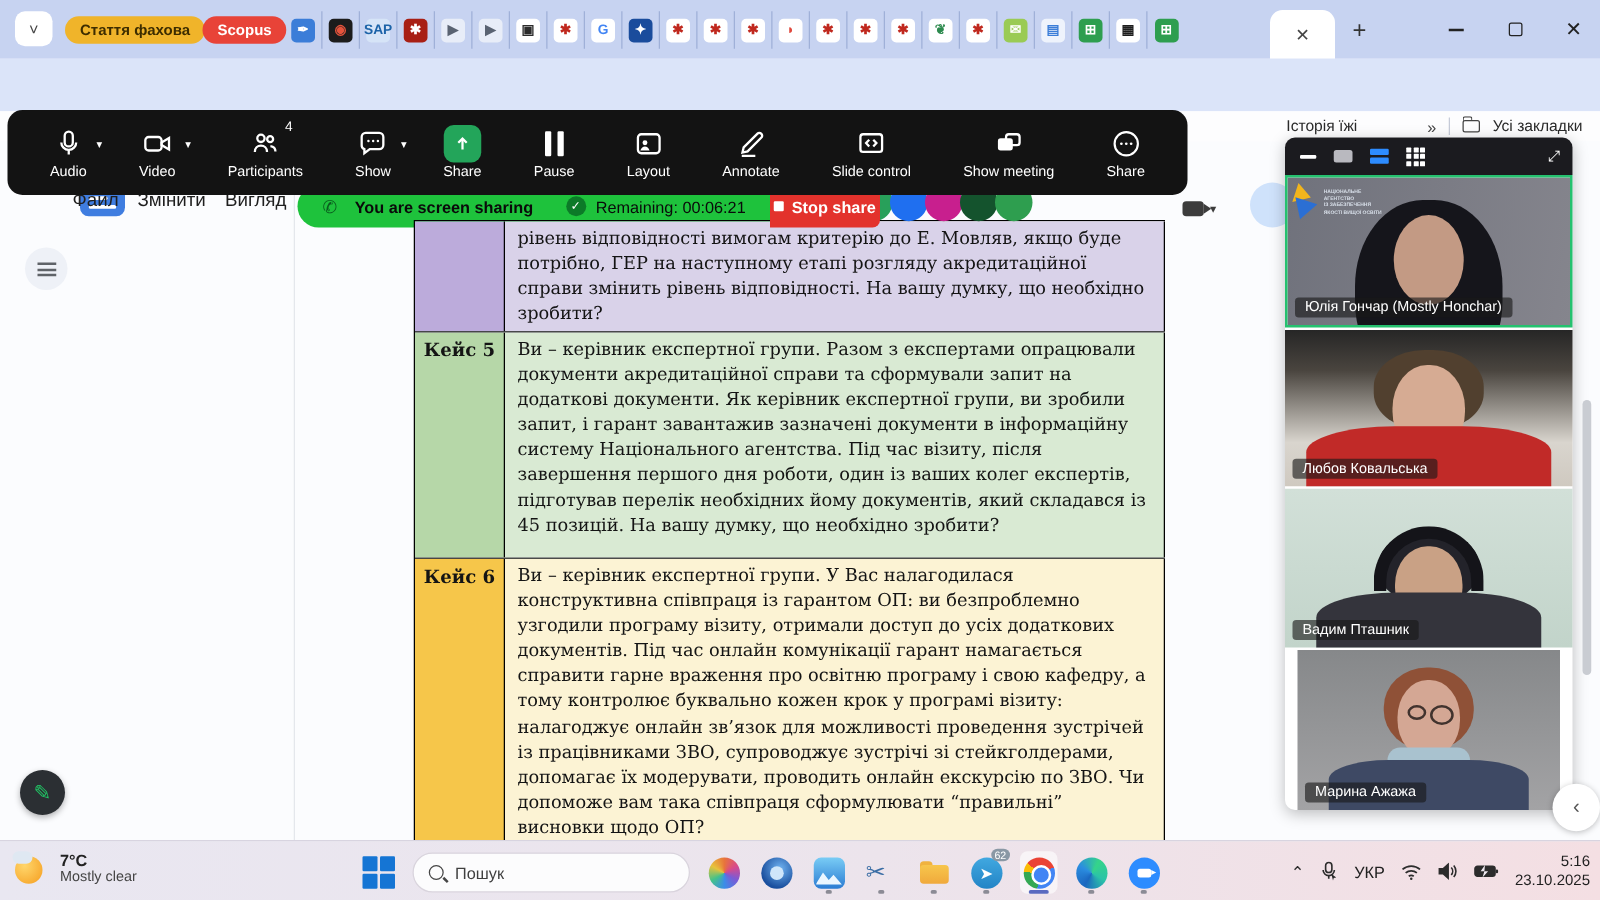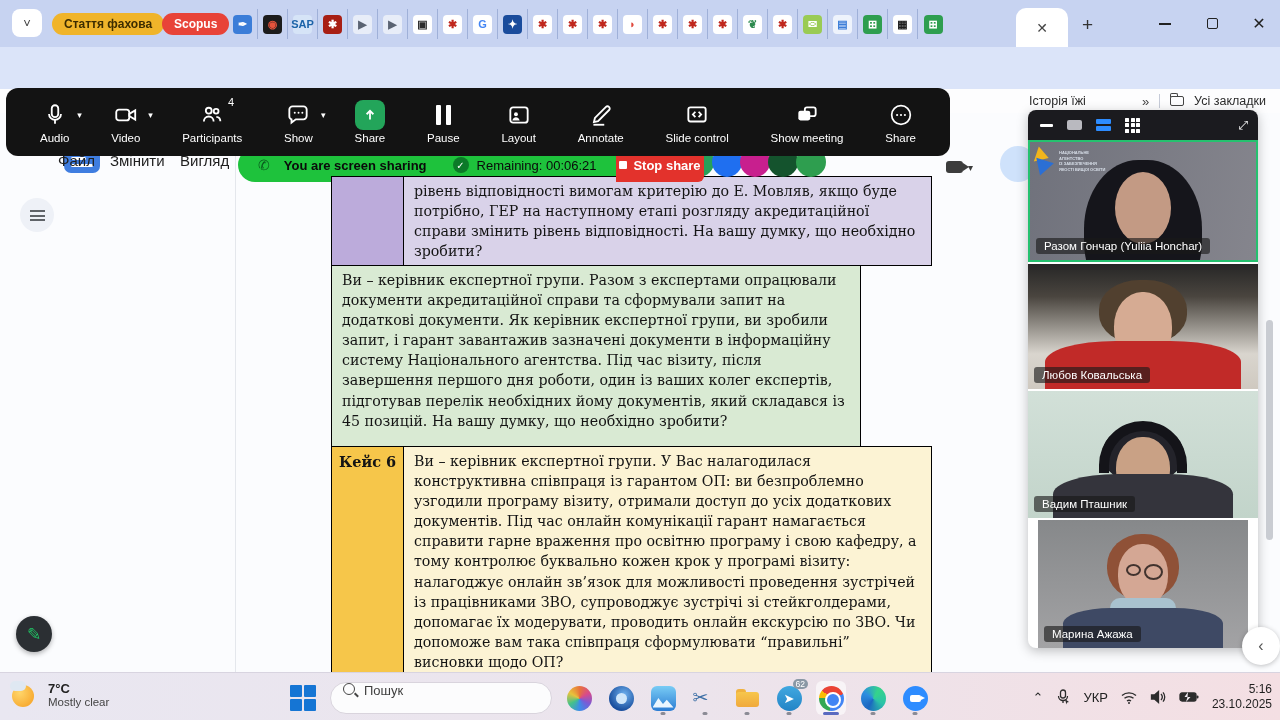--- a/index.html
+++ b/index.html
@@ -146,21 +146,21 @@
   .taskbar{position:absolute;left:0;top:672px;width:1280px;height:48px;background:linear-gradient(90deg,#e9e7f1 0%,#ece4ec 55%,#f4dfe3 100%);border-top:1px solid #d8d4e0;z-index:90}
   .weather{position:absolute;left:10px;top:6px;display:flex;align-items:center;gap:8px}
   .wicon{width:30px;height:30px;position:relative}
   .wicon .sun{position:absolute;left:2px;top:6px;width:22px;height:22px;border-radius:50%;background:radial-gradient(circle at 35% 35%,#ffd66b,#f59d1f)}
   .wicon .cld{position:absolute;left:0;top:2px;width:16px;height:10px;background:#dfe8f2;border-radius:8px}
   .wtemp{font-size:13px;color:#222;font-weight:bold}
   .wcond{font-size:11.5px;color:#444}
   .tbcenter{position:absolute;left:288px;top:8px;display:flex;align-items:center;gap:12px}
   .startbtn{width:26px;height:26px;display:grid;grid-template-columns:12px 12px;grid-auto-rows:12px;gap:1.6px}
   .startbtn i{background:#1575d4;border-radius:1px}
-  .searchpill{width:222px;height:32px;background:#fcfcfd;border:1px solid #d9d4dd;border-radius:16px;display:flex;align-items:flex-start;padding:0 12px;gap:9px}
+  .searchpill{width:222px;height:32px;background:#fcfcfd;border:1px solid #d9d4dd;border-radius:16px;display:flex;align-items:center;padding:0 12px;gap:9px}
   .searchpill .mag{width:12px;height:12px;border:1.8px solid #454545;border-radius:50%;position:relative}
   .searchpill .mag::after{content:"";position:absolute;left:10px;top:10px;width:5px;height:1.8px;background:#454545;transform:rotate(45deg)}
   .searchtxt{font-size:13px;color:#3f3f3f}
   .tapp{width:30px;height:34px;display:flex;align-items:center;justify-content:center;position:relative}
   .tapp .dot{position:absolute;bottom:0;left:50%;transform:translateX(-50%);width:5px;height:3px;background:#8b8b95;border-radius:2px}
   .ic26{width:25px;height:25px;border-radius:6px}
   .ic-copilot{border-radius:50%;background:conic-gradient(#e8743b,#d84a8b,#7a5bd6,#3b8de8,#44c28a,#e8c23b,#e8743b)}
   .ic-ff{border-radius:50%;background:radial-gradient(circle at 60% 35%,#6fb2f0,#1a4f9e 70%);position:relative}
   .ic-ff::after{content:"";position:absolute;left:7px;top:7px;width:11px;height:11px;border-radius:50%;background:#cfe6fa}
   .ic-photos{background:linear-gradient(180deg,#79ccf5,#2b7cd3);position:relative;overflow:hidden}
@@ -354,20 +354,21 @@
         <span class="ol"></span>
       </div>
     <div class="pencilbtn">✎</div>
 
     <div class="doctable">
         <div class="drow">
         <div class="dlab" style="background: rgb(188, 171, 219);"></div>
         <div class="dtxt" style="background: rgb(217, 210, 233);">рівень відповідності вимогам критерію до Е. Мовляв, якщо буде потрібно, ГЕР на наступному етапі розгляду акредитаційної справи змінить рівень відповідності. На вашу думку, що необхідно зробити?</div>
       </div>
         <div class="drow">
+        <div class="dlab" style="background: rgb(182, 215, 168);">Кейс 5</div>
         <div class="dtxt" style="background: rgb(217, 234, 211);">Ви – керівник експертної групи. Разом з експертами опрацювали документи акредитаційної справи та сформували запит на додаткові документи. Як керівник експертної групи, ви зробили запит, і гарант завантажив зазначені документи в інформаційну систему Національного агентства. Під час візиту, після завершення першого дня роботи, один із ваших колег експертів, підготував перелік необхідних йому документів, який складався із 45 позицій. На вашу думку, що необхідно зробити?</div>
       </div>
         <div class="drow">
         <div class="dlab" style="background: rgb(246, 198, 74);">Кейс 6</div>
         <div class="dtxt" style="background: rgb(252, 243, 212);">Ви – керівник експертної групи. У Вас налагодилася конструктивна співпраця із гарантом ОП: ви безпроблемно узгодили програму візиту, отримали доступ до усіх додаткових документів. Під час онлайн комунікації гарант намагається справити гарне враження про освітню програму і свою кафедру, а тому контролює буквально кожен крок у програмі візиту: налагоджує онлайн зв’язок для можливості проведення зустрічей із працівниками ЗВО, супроводжує зустрічі зі стейкголдерами, допомагає їх модерувати, проводить онлайн екскурсію по ЗВО. Чи допоможе вам така співпраця сформулювати “правильні” висновки щодо ОП?</div>
       </div>
       </div>
   </div>
 
   <div class="ztoolbar">
@@ -519,21 +520,21 @@
             <span>НАЦІОНАЛЬНЕ</span>
             <span>АГЕНТСТВО</span>
             <span>ІЗ ЗАБЕЗПЕЧЕННЯ</span>
             <span>ЯКОСТІ ВИЩОЇ ОСВІТИ</span>
           </span>
         </div>
         <div class="av hair"></div>
         <div class="av face"></div>
         <div class="av extra"></div>
         <div class="av body"></div>
-        <div class="npill">Разом Гончар (Yuliia Honchar)</div>
+        <div class="npill">Юлія Гончар (Mostly Honchar)</div>
       </div>
         <div class="tile">
 
         <div class="av hair"></div>
         <div class="av face"></div>
         <div class="av extra"></div>
         <div class="av body"></div>
         <div class="npill">Любов Ковальська</div>
       </div>
         <div class="tile">

